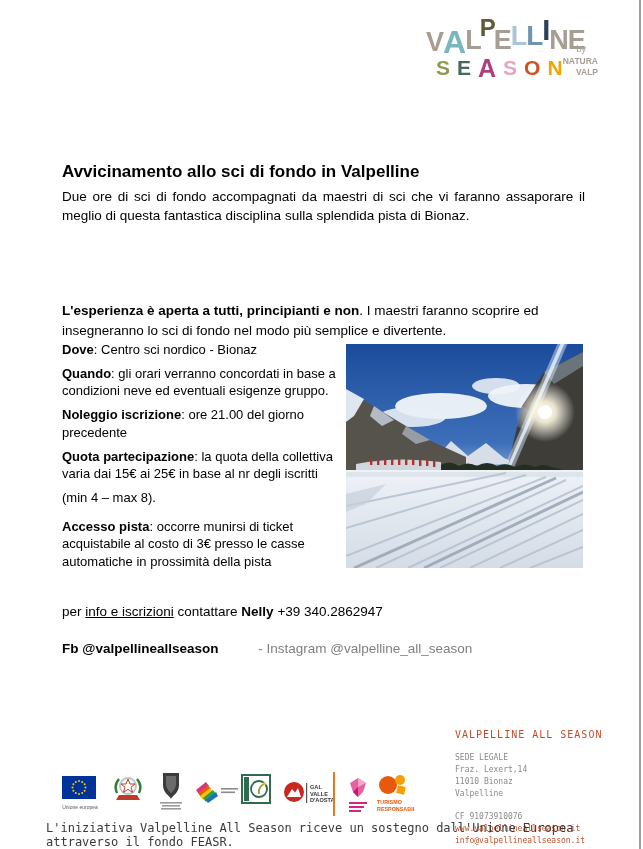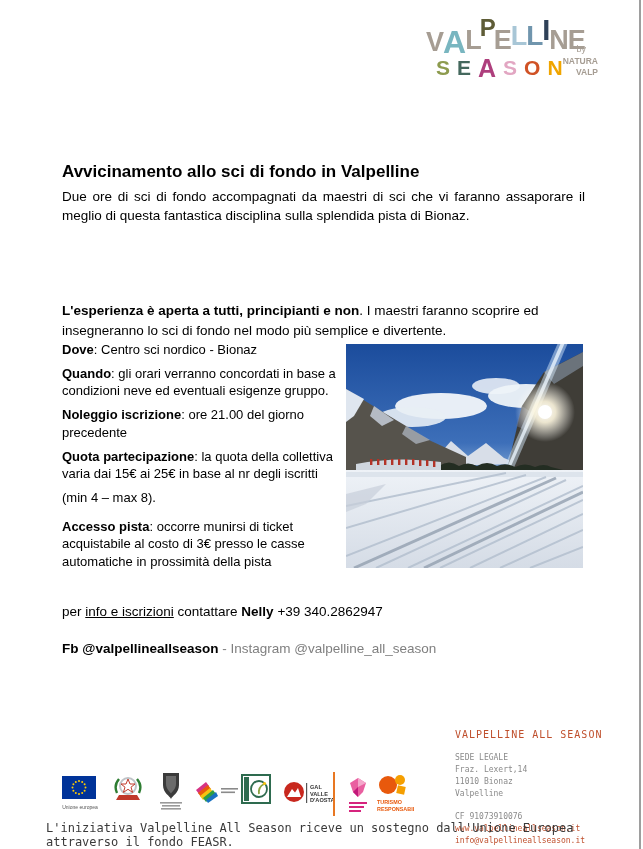--- a/index.html
+++ b/index.html
@@ -34,21 +34,21 @@
   .details p{margin:0 0 7px 0;}
   .details p.gap{margin-bottom:12px;}
 
   
   .photo{position:absolute;left:346px;top:344px;width:237px;height:224px;overflow:hidden;}
 
   
   .contact{position:absolute;left:62px;top:604px;font-size:13.5px;}
   .contact .u{text-decoration:underline;}
   .social{position:absolute;left:62px;top:641px;font-size:13.5px;}
-  .social .ig{color:#7f7f7f;}
+  .social .ig{color:#7f7f7f;margin-left:36px;}
 
   
   .footer-right{position:absolute;left:455px;top:729px;font-family:"DejaVu Sans Mono",monospace;}
   .fr-org{font-size:10px;font-weight:normal;letter-spacing:1px;color:#bf4f2c;}
   .fr-addr{margin-top:12px;font-size:8px;color:#8a8a8a;line-height:1.5;}
   .fr-cf{margin-top:11px;font-size:8px;color:#8a8a8a;line-height:1.5;}
   .fr-link{font-size:8px;font-weight:normal;color:#bf4f2c;line-height:1.5;}
 
   
   .logos-row{position:absolute;left:58px;top:772px;width:356px;height:48px;}

